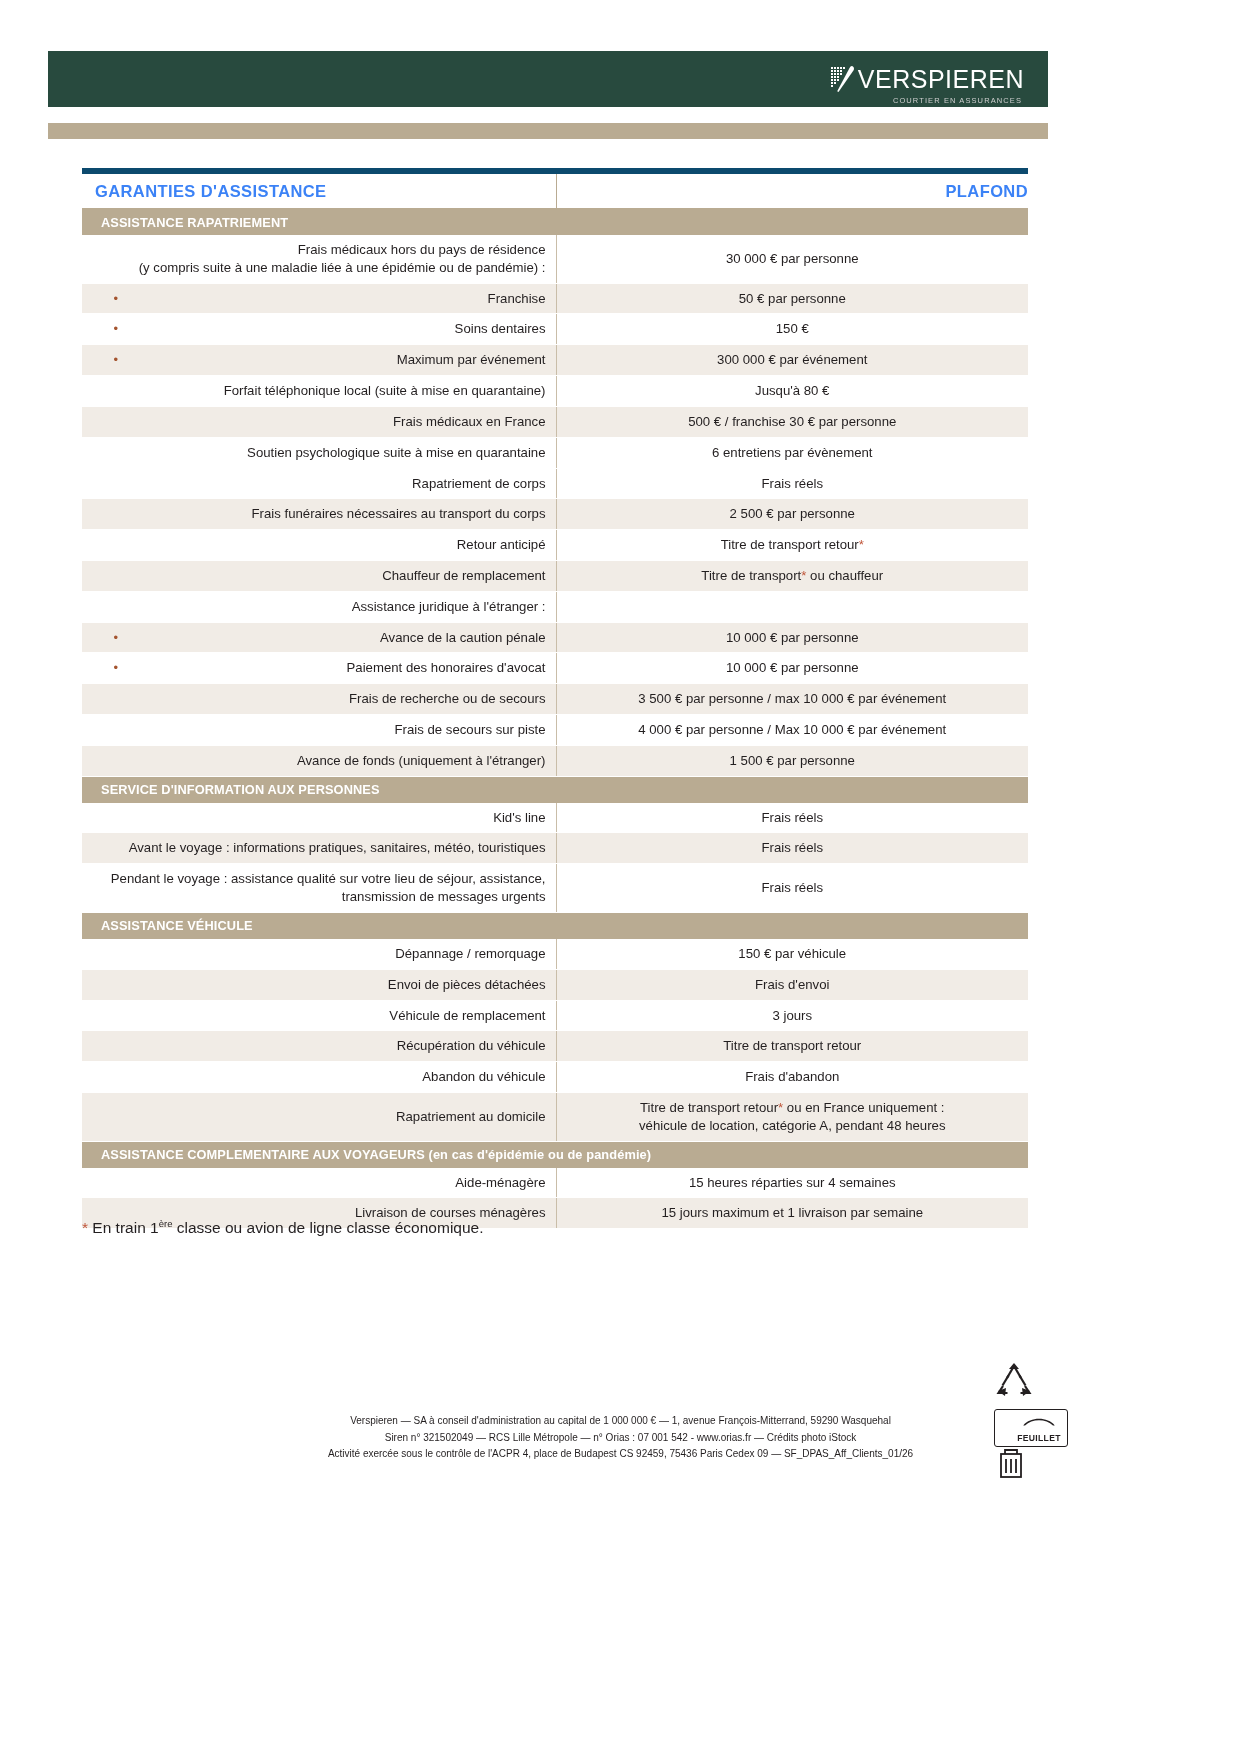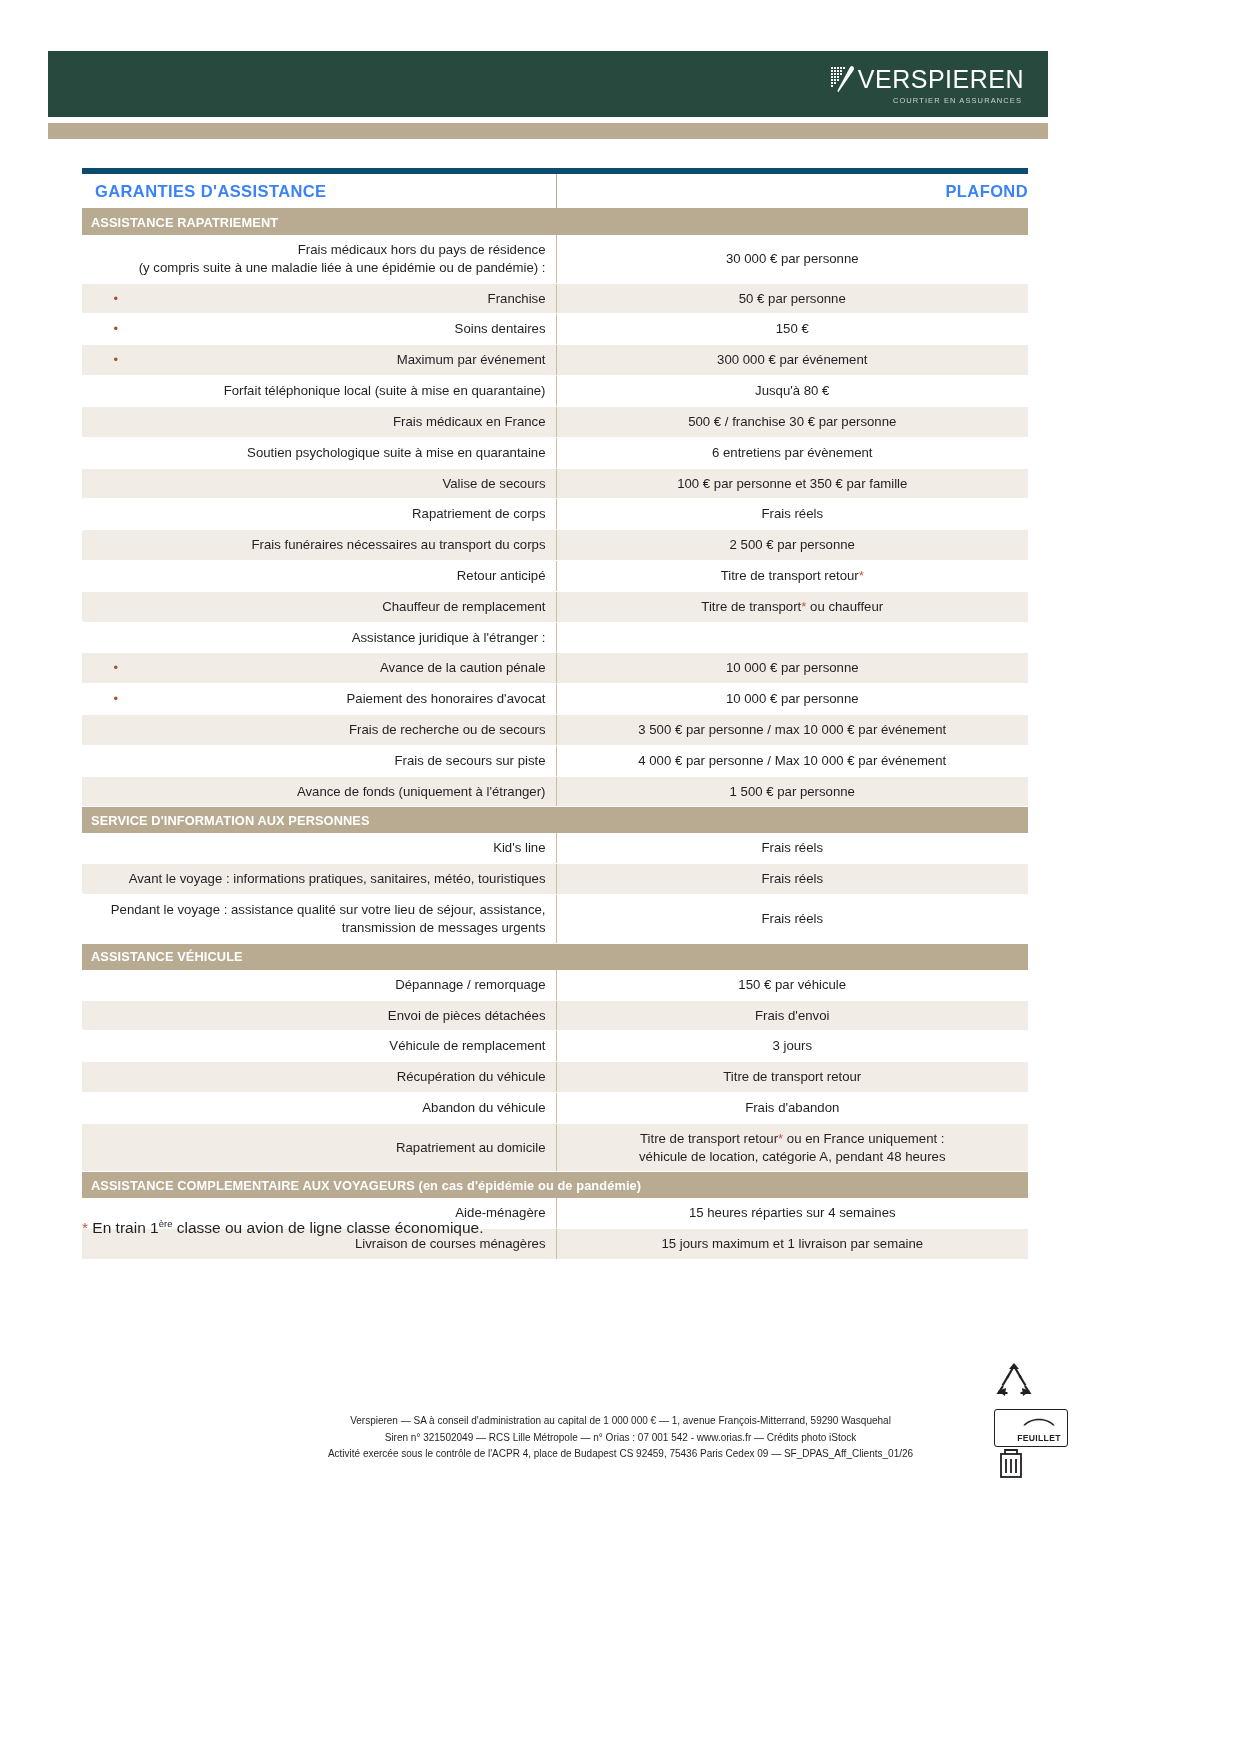--- a/index.html
+++ b/index.html
@@ -22,21 +22,21 @@
     width: 1241px;
     height: 1754px;
   }
 
   
   .header-band {
     position: absolute;
     left: 48px;
     top: 51px;
     width: 1000px;
-    height: 66px;
+    height: 56px;
     background: #284a3e;
   }
   .header-rule {
     position: absolute;
     left: 48px;
     top: 123px;
     width: 1000px;
     height: 16px;
     background: #b9ab92;
   }
@@ -107,21 +107,21 @@
   tr.head-row td.h2 {
     text-align: right;
   }
 
   tr.section-row td {
     height: 26px;
     background: #b9ab92;
     color: #ffffff;
     font-size: 12.8px;
     font-weight: bold;
-    padding-left: 9px;
+    padding-left: 19px;
     letter-spacing: 0.1px;
   }
 
   tr.data td {
     font-size: 13.2px;
     border-bottom: 1px solid #ffffff;
     text-align: right;
   }
   tr.data td.label {
     padding: 6px 10px 6px 14px;
@@ -332,28 +332,20 @@
           </td>
         </tr>
         <tr class="data white">
           <td class="label">
             <div>Soutien psychologique suite à mise en quarantaine</div>
           </td>
           <td class="value">
             <div>6 entretiens par évènement</div>
           </td>
         </tr>
-        <tr class="data alt">
-          <td class="label">
-            <div>Valise de secours</div>
-          </td>
-          <td class="value">
-            <div>100 € par personne et 350 € par famille</div>
-          </td>
-        </tr>
         <tr class="data white">
           <td class="label">
             <div>Rapatriement de corps</div>
           </td>
           <td class="value">
             <div>Frais réels</div>
           </td>
         </tr>
         <tr class="data alt">
           <td class="label">

